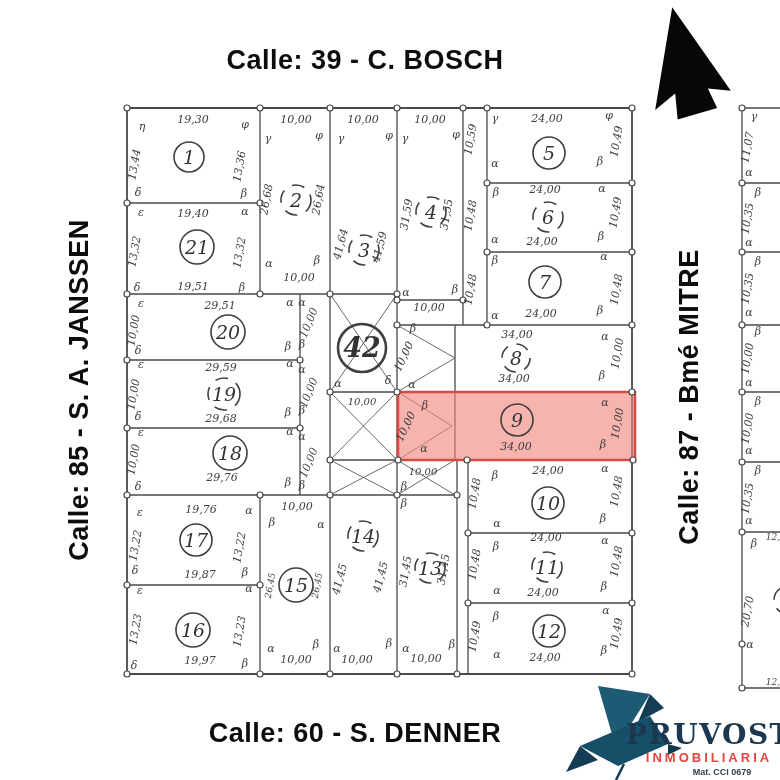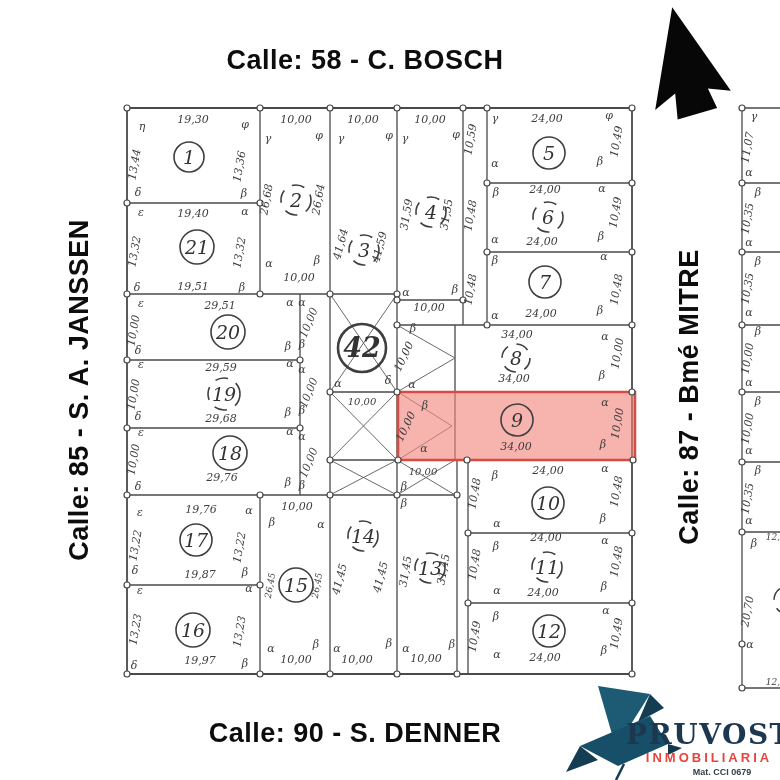--- a/index.html
+++ b/index.html
@@ -16,24 +16,24 @@
   text.lotnum{font-family:"DejaVu Serif",serif;font-style:italic;fill:#333;}
   circle.lotc{fill:#ffffff;fill-opacity:.0;stroke:#3f3f3f;stroke-width:1.6;}
   circle.dashed{stroke-dasharray:13 9;}
   circle.boldc{stroke-width:2.6;}
 </style>
 </head>
 <body>
 
 <div id="stage">
 
-  <div class="street" style="left:365px;top:60px">Calle: 58 - C. BOSCH</div>
+  <div class="street" style="left:365px;top:60px">Calle: 39 - C. BOSCH</div>
   <div class="street vert" style="left:79px;top:390px">Calle: 85 - S. A. JANSSEN</div>
   <div class="street vert" style="left:689px;top:397px">Calle: 87 - Bmé MITRE</div>
-  <div class="street" style="left:355px;top:733px">Calle: 90 - S. DENNER</div>
+  <div class="street" style="left:355px;top:733px">Calle: 60 - S. DENNER</div>
 
   <svg width="780" height="780" viewBox="0 0 780 780">
 
     <g class="mapline" stroke-width="1.8">
       <path d="M127,108 H632 M127,674 H632 M127,108 V674 M632,108 V674"></path>
     </g>
     <g class="mapline" stroke-width="1.3">
       <path d="M260,108 V294 M260,495 V674"></path>
       <path d="M300,294 V495"></path>
       <path d="M330,108 V674"></path>

